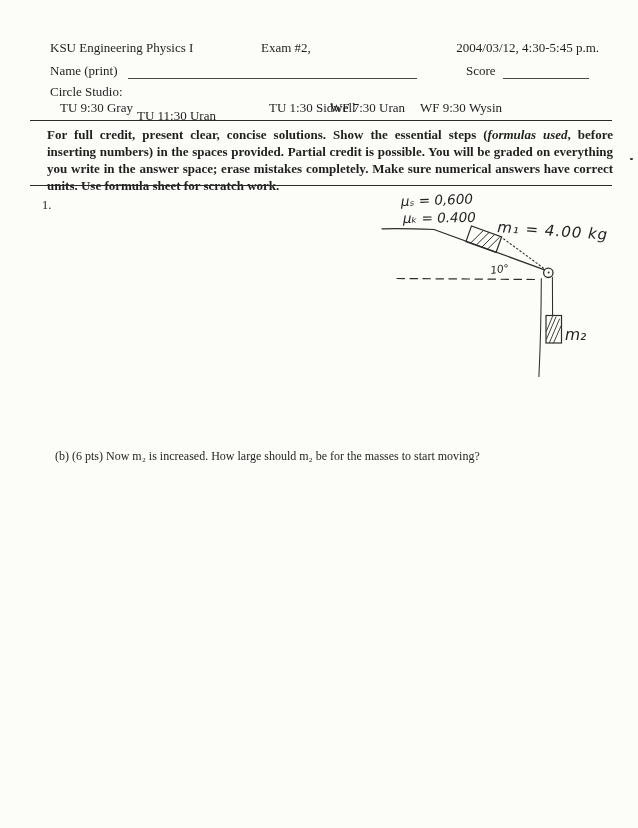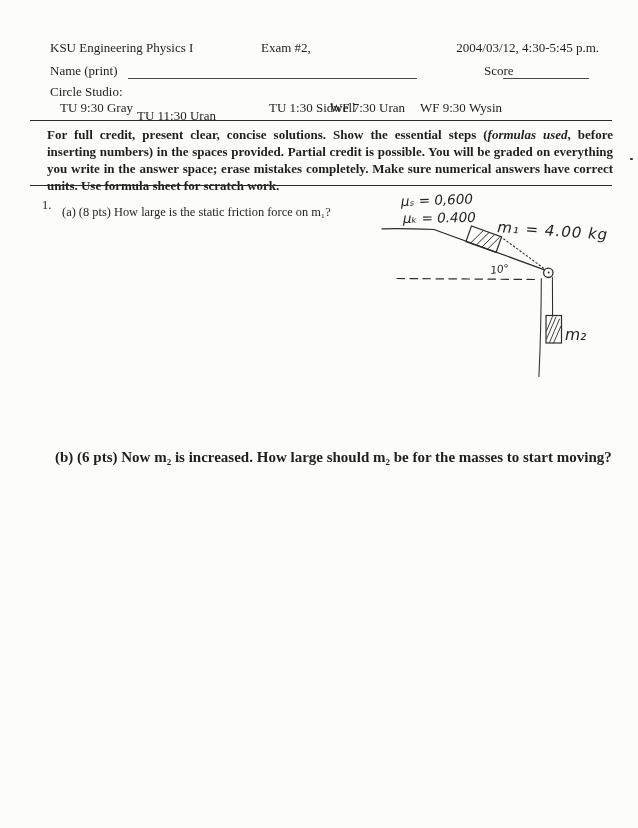--- a/index.html
+++ b/index.html
@@ -11,21 +11,21 @@
   .hdr{font-size:13px;white-space:nowrap;}
   .rule{border-top:1.6px solid #2b2b2b;height:0;}
   .uline{border-top:1.3px solid #4a4a4a;height:0;}
   .instr{
     width:566px;font-size:13px;line-height:17px;text-align:justify;margin:0;font-weight:bold;
   }
   .qwrap{width:318px;font-size:12.4px;line-height:13.3px;}
   .qnum{position:absolute;left:0;top:0;}
   .qbody{margin-left:16px;text-align:justify;}
   .parta{margin-left:20px;margin-top:6.5px;width:296px;text-align:justify;}
-  .oneline{font-size:15px;white-space:nowrap;font-weight:bold;}
+  .oneline{font-size:12px;white-space:nowrap;}
   .pagenum{left:0;right:0;text-align:center;font-size:12.5px;}
   .scanline{
     left:0;top:819px;width:638px;height:3px;opacity:.92;border-radius:2px;
     background:linear-gradient(90deg,#3f3f3f,#5c5c5c 12%,#474747 25%,#6a6a6a 38%,
       #4a4a4a 52%,#585858 65%,#454545 78%,#7d7d7d 90%,#b9b9c4 96%,#d9d9e2);
   }
   .speck{width:3px;height:2px;background:#2f2f2f;border-radius:1px;}
   .hand{font-family:"DejaVu Sans",sans-serif;font-style:italic;fill:#232323;}
   svg .ink{stroke:#2d2d2d;fill:none;stroke-linecap:round;}
 </style>
@@ -33,37 +33,36 @@
 <body>
 
 <div class="page">
 
   <div class="abs hdr" style="left:50px;top:40px;">KSU Engineering Physics I</div>
   <div class="abs hdr" style="left:261px;top:40px;text-align:center;">Exam #2,</div>
   <div class="abs hdr" style="right:75px;top:40px;">2004/03/12, 4:30-5:45 p.m.</div>
 
   <div class="abs hdr" style="left:50px;top:63px;">Name (print)</div>
   <div class="abs uline" style="left:128px;top:78px;width:289px;"></div>
-  <div class="abs hdr" style="left:484px;top:63px;">Score</div>
+  <div class="abs hdr" style="left:466px;top:63px;">Score</div>
   <div class="abs uline" style="left:503px;top:78px;width:86px;"></div>
 
   <div class="abs hdr" style="left:50px;top:84px;">Circle Studio:</div>
   <div class="abs hdr" style="left:60px;top:100px;">TU 9:30 Gray</div>
   <div class="abs hdr" style="left:137px;top:100px;margin-top:8px;">TU 11:30 Uran</div>
   <div class="abs hdr" style="left:232px;top:100px;margin-left:37px;">TU 1:30 Sidwell</div>
   <div class="abs hdr" style="left:330px;top:100px;">WF 7:30 Uran</div>
   <div class="abs hdr" style="left:420px;top:100px;">WF 9:30 Wysin</div>
 
   <div class="abs rule" style="left:30px;top:120px;width:582px;"></div>
   <p class="abs instr" style="left:47px;top:126px;"><span>For full credit, present clear, concise solutions. Show the essential steps (</span><i>formulas used</i><span>, before inserting numbers) in the spaces provided. Partial credit is possible. You will be graded on everything you write in the answer space; erase mistakes completely. Make sure numerical answers have correct units. Use formula sheet for scratch work.</span></p>
   <div class="abs rule" style="left:30px;top:185px;width:582px;"></div>
 
   <div class="abs qwrap" style="left:42px;top:199px;">
     <span class="qnum">1.</span>
-    <div class="parta">(a) (8 pts) How large is the static friction force on m₁?</div>
   </div>
 
   <svg class="abs" style="left:368px;top:186px;" width="265" height="200" viewBox="368 186 265 200">
 
     <text class="hand" x="401" y="206" font-size="13.5" transform="rotate(-2 401 206)">μₛ = 0,600</text>
     <text class="hand" x="403" y="223" font-size="13.5" transform="rotate(-1 403 223)">μₖ = 0.400</text>
     <text class="hand" x="497" y="232" font-size="15" letter-spacing="1" transform="rotate(4 497 232)">m₁ = 4.00 kg</text>
 
     <path class="ink" stroke-width="1.25" d="M382,228.8 C398,228.2 418,228.8 434,229.5"></path>
     <path class="ink" stroke-width="1.25" d="M434,229.5 L544.6,269.8"></path>

